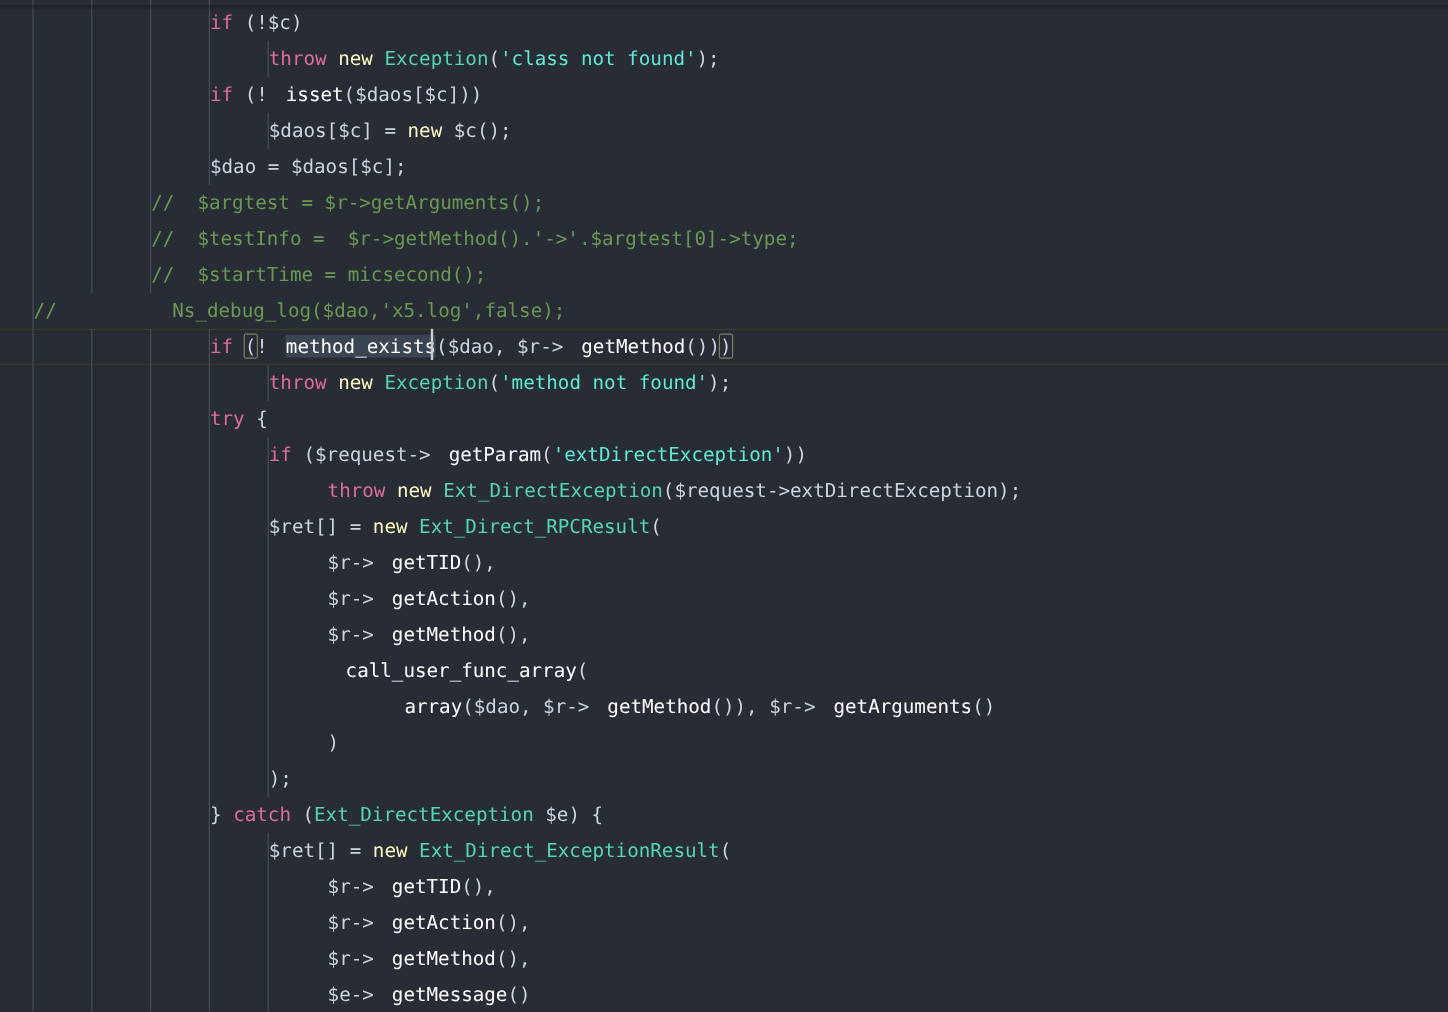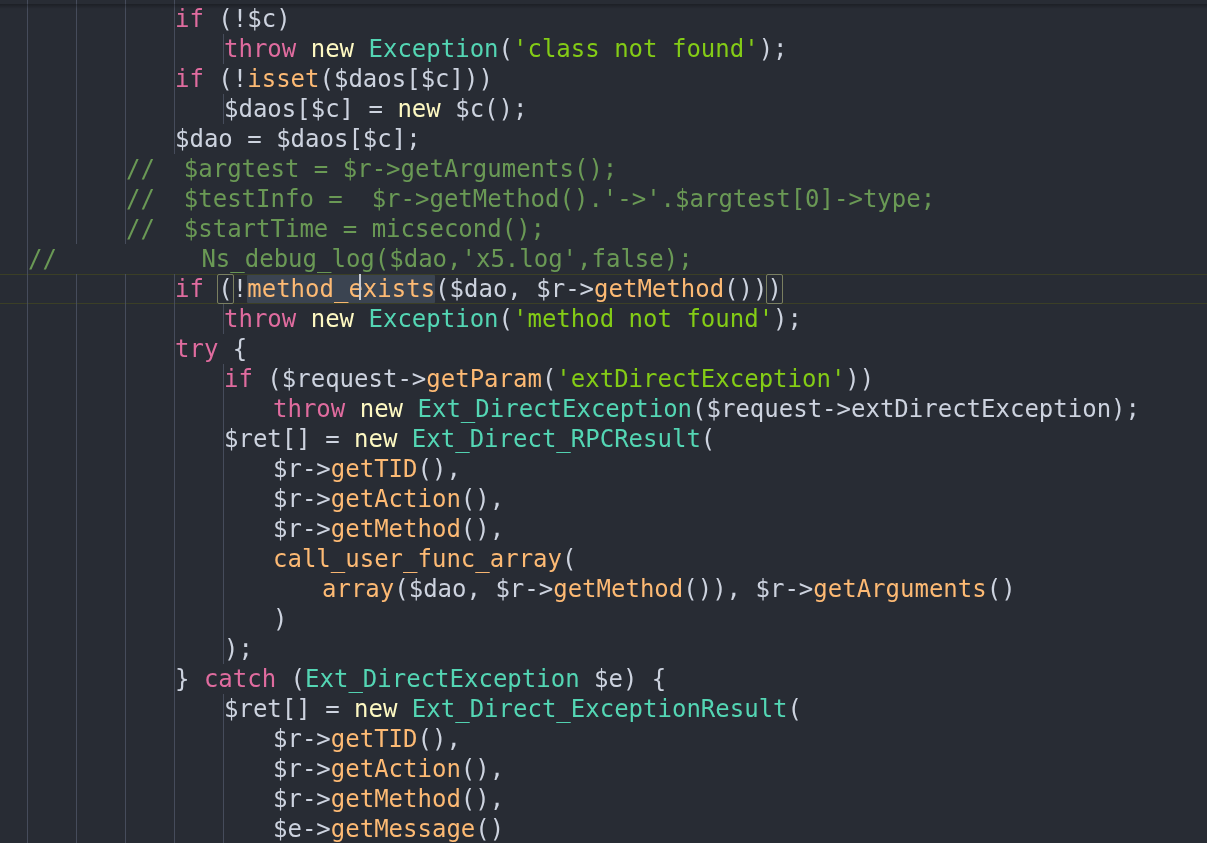--- a/index.html
+++ b/index.html
@@ -7,21 +7,21 @@
     padding: 0;
     background: #282c34;
   }
   #editor {
     position: relative;
     width: 1207px;
     height: 843px;
     background: #282c34;
     overflow: hidden;
     font-family: "DejaVu Sans Mono", "Liberation Mono", monospace;
-    font-size: 24px;
+    font-size: 16px;
     line-height: 30px;
     -webkit-font-smoothing: antialiased;
   }
   
   .guides {
     position: absolute;
     left: 0; top: 0;
     width: 1207px;
     height: 843px;
     pointer-events: none;
@@ -55,23 +55,23 @@
   .line {
     height: 30px;
     line-height: 30px;
     white-space: pre;
     position: relative;
   }
   
   .kw       { color: #e06c9f; }          
   .nw       { color: #fef9c3; }          
   .cls      { color: #54d6b4; }          
-  .fn       { color: #fdba74; }          
+  .fn       { color: #ffffff; margin-left: 15px; }          
   .var      { color: #cdd3df; }          
-  .str      { color: #84cc16; }          
+  .str      { color: #5eead4; }          
   .cmt      { color: #6a9955; }
 
   
   .sel {
     background: #3b4451;
     border-radius: 1px;
   }
   
   .bracket {
     outline: 1px solid #7a7f60;

